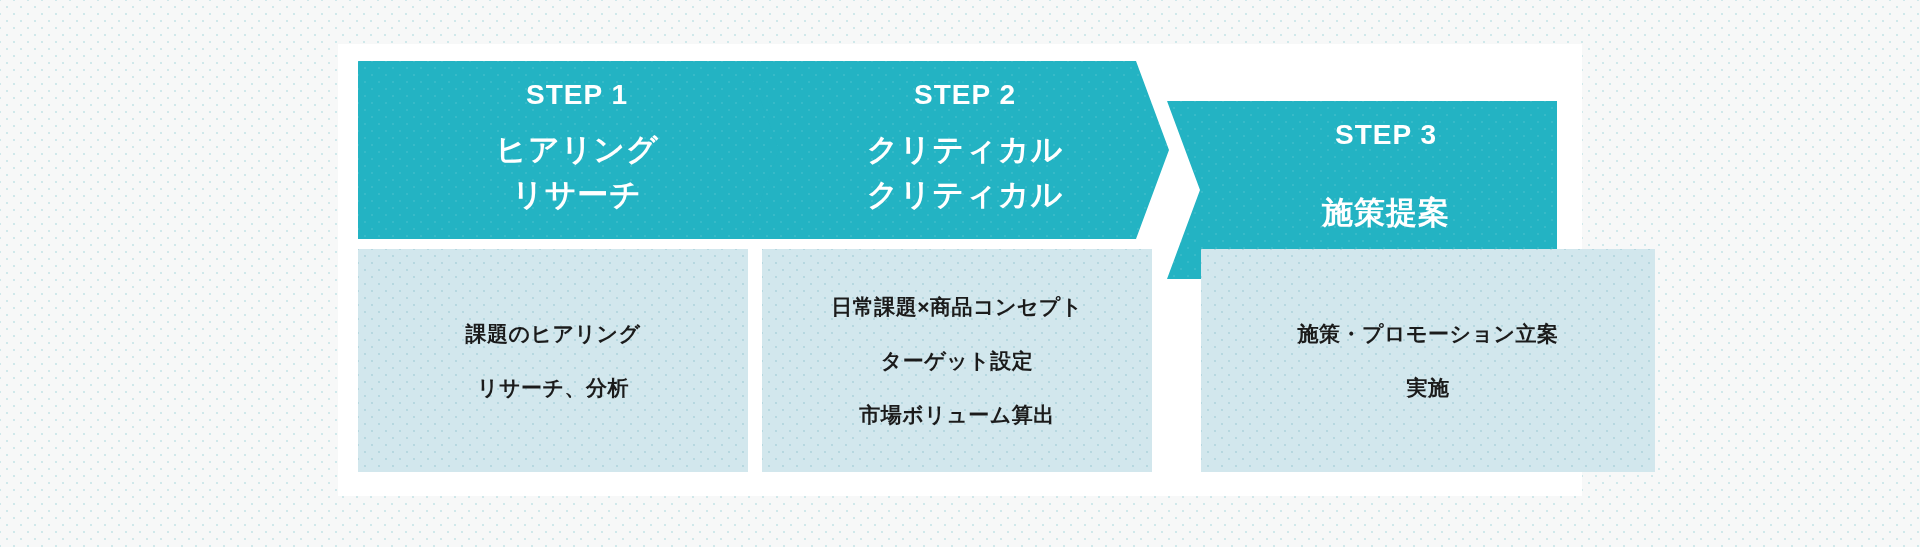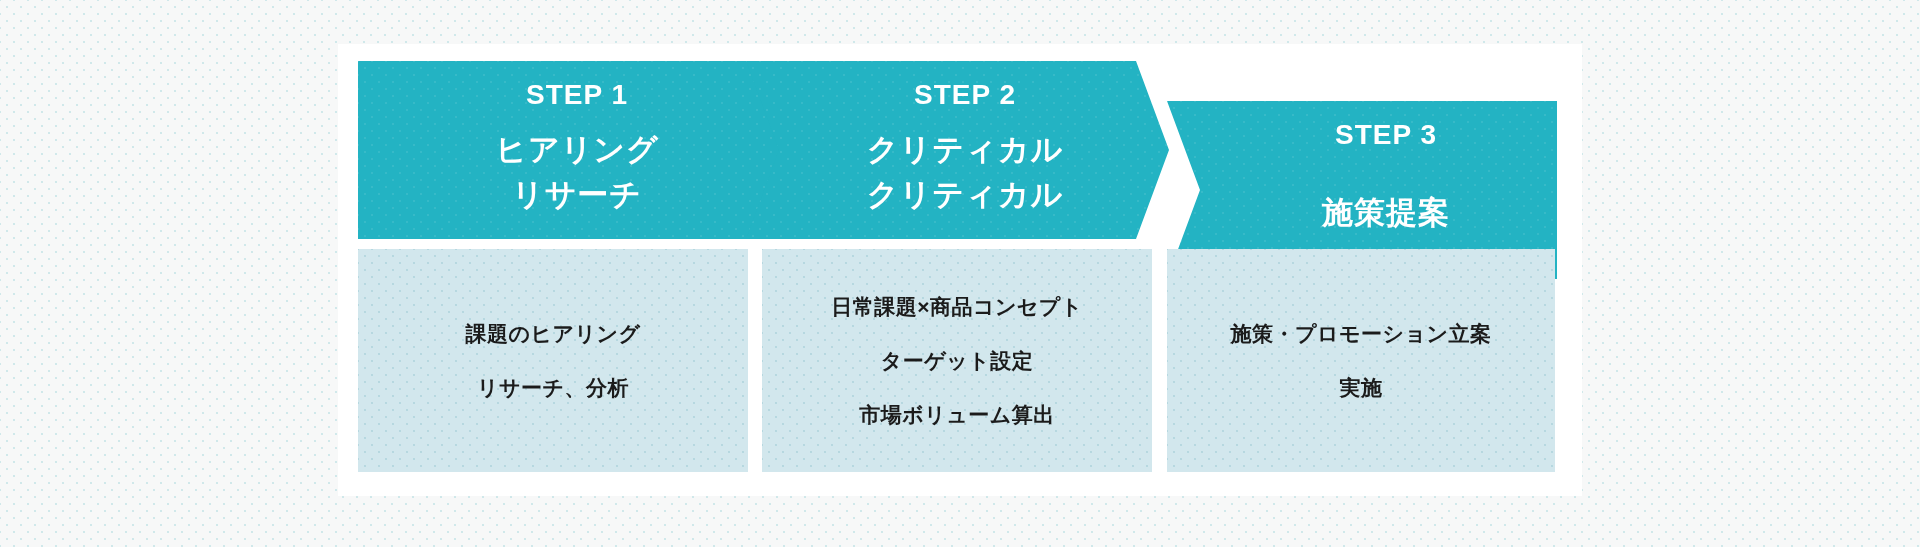--- a/index.html
+++ b/index.html
@@ -100,21 +100,21 @@
       radial-gradient(rgba(110, 175, 190, 0.28) 1px, transparent 1.4px);
     background-size: 14px 14px;
     background-position: 0 0, 7px 7px;
     display: flex;
     flex-direction: column;
     justify-content: center;
     align-items: center;
   }
   .b1 { left: 20px;  width: 390px; }
   .b2 { left: 424px; width: 390px; }
-  .b3 { left: 829px; width: 388px; }
+  .b3 { left: 863px; width: 454px; }
 
   .ditem {
     font-size: 21px;
     font-weight: 700;
     color: #1b1b1b;
     line-height: 54px;
     letter-spacing: 0.5px;
     white-space: nowrap;
     text-align: center;
   }

